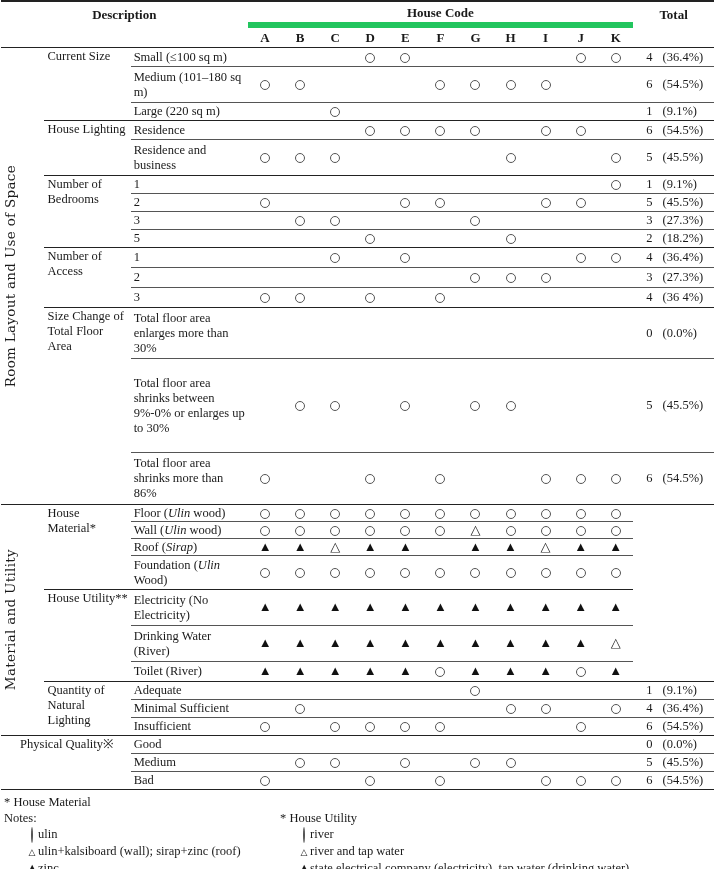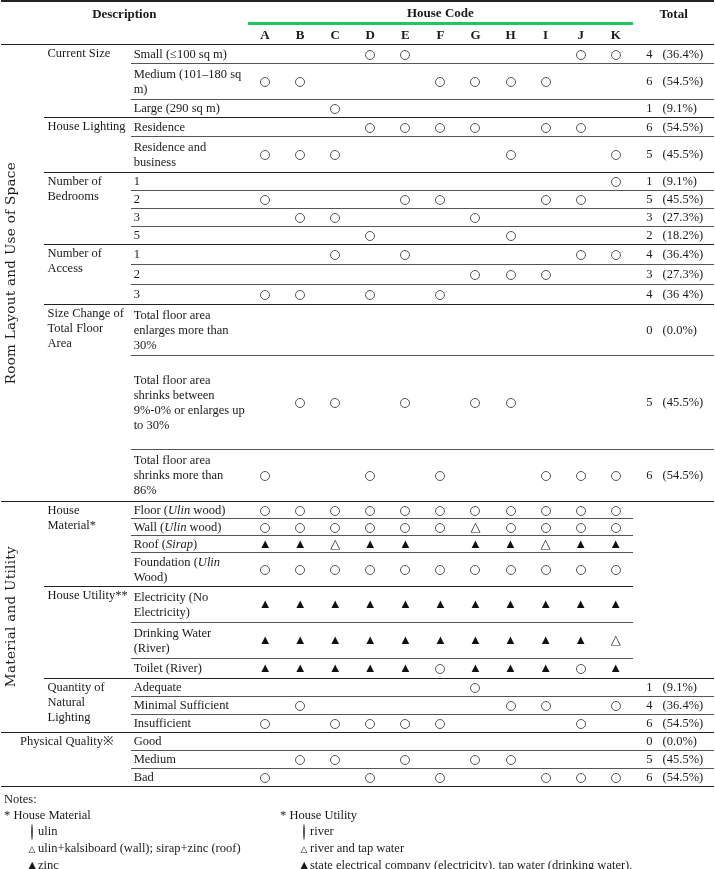--- a/index.html
+++ b/index.html
@@ -2,21 +2,21 @@
 <html><head>
 <meta charset="utf-8">
 <style>
   html, body { margin: 0; padding: 0; background: #ffffff; }
   body { width: 715px; height: 869px; overflow: hidden; font-family: "Liberation Serif", serif; color: #1a1a1a; font-size: 12.5px; }
   .wrap { position: relative; width: 715px; }
   table { border-collapse: collapse; width: 713px; table-layout: fixed; margin-left: 1px; }
   td, th { padding: 0 2px; vertical-align: middle; line-height: 15px; }
   th { font-weight: bold; font-size: 13px; }
   .top-rule { border-top: 2px solid #222; }
-  .hdr-code-line { border-bottom: 3px solid #22c55e; }
+  .hdr-code-line { border-bottom: 6px solid #22c55e; }
   .hdr-rule { border-bottom: 1.5px solid #222; }
   .sym { text-align: center; padding: 0; }
   .sym span { display: inline-block; font-size: 13px; line-height: 13px; }
   .circle { width: 10px; height: 10px; border: 1px solid #555; border-radius: 50%; box-sizing: border-box; vertical-align: middle; }
   .tri-fill { font-size: 12px; color: #111; }
   .tri-open { font-size: 9px; color: #222; }
   .sub-rule td.rule { border-top: 1px solid #555; }
   .grp-rule td.rule { border-top: 1.5px solid #222; }
   .n { text-align: right; padding-right: 4px; }
   .pct { text-align: left; padding-left: 6px; }
@@ -107,21 +107,21 @@
           <td class="sym rule"><span class="circle"></span></td>
           <td class="sym rule"><span class="circle"></span></td>
           <td class="sym rule"><span class="circle"></span></td>
           <td class="sym rule"><span class="circle"></span></td>
           <td class="sym rule"></td>
           <td class="sym rule"></td>
           <td class="n rule">6</td>
           <td class="pct rule">(54.5%)</td>
         </tr>
         <tr class="sub-rule" style="height: 18px;">
-          <td class="item rule">Large (290 sq m)</td>
+          <td class="item rule">Large (220 sq m)</td>
           <td class="sym rule"></td>
           <td class="sym rule"></td>
           <td class="sym rule"><span class="circle"></span></td>
           <td class="sym rule"></td>
           <td class="sym rule"></td>
           <td class="sym rule"></td>
           <td class="sym rule"></td>
           <td class="sym rule"></td>
           <td class="sym rule"></td>
           <td class="sym rule"></td>
@@ -538,22 +538,22 @@
           <td class="sym rule"><span class="circle"></span></td>
           <td class="sym rule"><span class="circle"></span></td>
           <td class="n rule">6</td>
           <td class="pct rule">(54.5%)</td>
         </tr>
       </tbody>
   </table>
 
   <div class="notes">
     <div class="col" style="left:0;top:0;">
+      <div>* House Material</div>
       <div>Notes:</div>
-      <div>* House Material</div>
       <div id="mat-items">
           <div class="ind"><span class="glyph"><span class="circle"></span></span><span>ulin</span></div>
           <div class="ind"><span class="glyph" style="font-size: 9px;">△</span><span>ulin+kalsiboard (wall); sirap+zinc (roof)</span></div>
           <div class="ind"><span class="glyph">▲</span><span>zinc</span></div>
         </div>
 
     </div>
     <div class="col" style="left:276px;top:16px;">
       <div>* House Utility</div>
       <div id="util-items">

